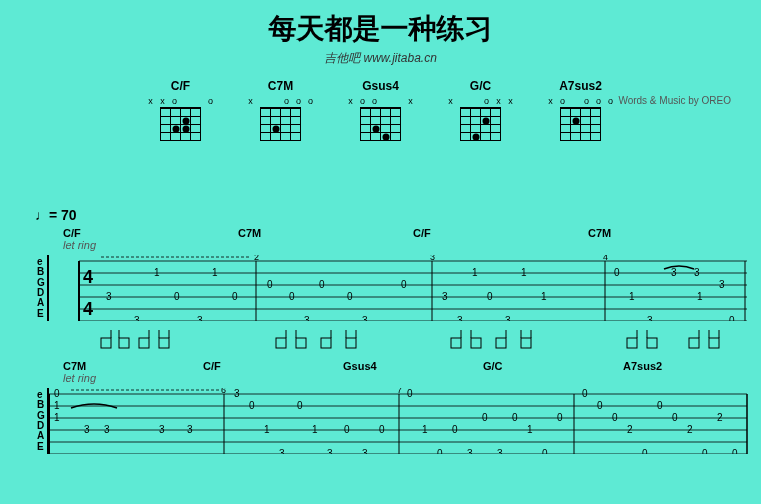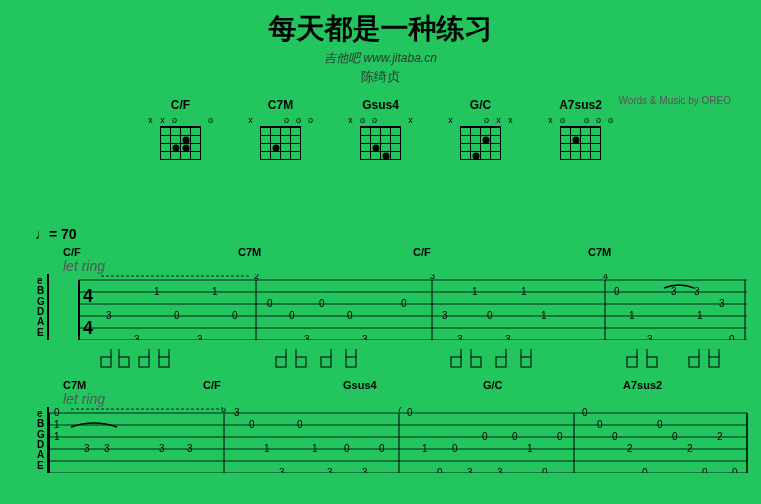--- a/index.html
+++ b/index.html
@@ -7,21 +7,21 @@
       background: #fff;
       font-family: Arial, sans-serif;
       width: 761px;
       min-height: 504px;
       overflow: hidden;
       position: relative;
     }
     .page {
       width: 761px;
       min-height: 504px;
-      background: #22c55e;
+      background: #5eead4;
       padding: 10px 30px;
     }
     .title-section {
       text-align: center;
       margin-bottom: 4px;
     }
     .song-title {
       font-size: 28px;
       font-weight: bold;
       font-family: 'SimSun', serif;
@@ -121,34 +121,33 @@
     .tab-chord-label {
       position: absolute;
       display: flex;
       flex-direction: column;
     }
     .tab-chord-label .chord-label-name {
       font-weight: bold;
       font-size: 11px;
     }
     .tab-chord-label .chord-label-sub {
-      font-size: 14px;
+      font-size: 11px;
       font-style: italic;
       color: #555;
     }
   </style>
 </head>
 <body>
 
 <div class="page">
 
   <div class="title-section">
     <div class="song-title">每天都是一种练习</div>
     <div class="website">吉他吧 www.jitaba.cn</div>
-    <div class="artist">陈绮贞</div>
   </div>
 
   <div class="words-music">Words &amp; Music by OREO</div>
 
   <div class="chords-section" id="chords-container">
   <div class="chord-diagram">
         <div class="chord-name">C/F</div>
         <div class="chord-dots-row">
           <span class="chord-dot-marker">x</span>
           <span class="chord-dot-marker">x</span>

